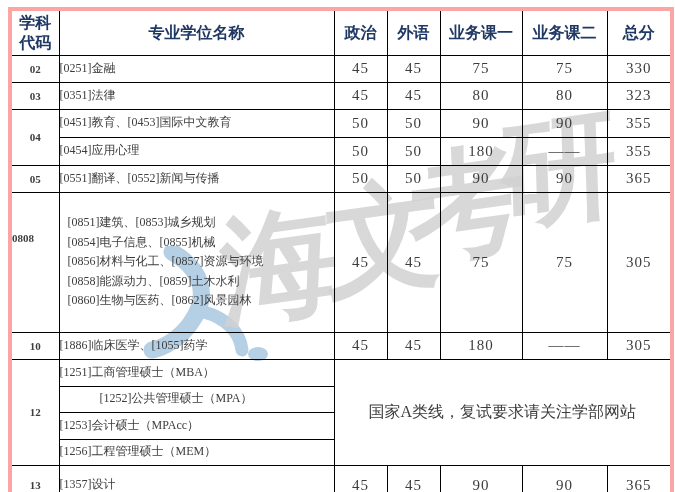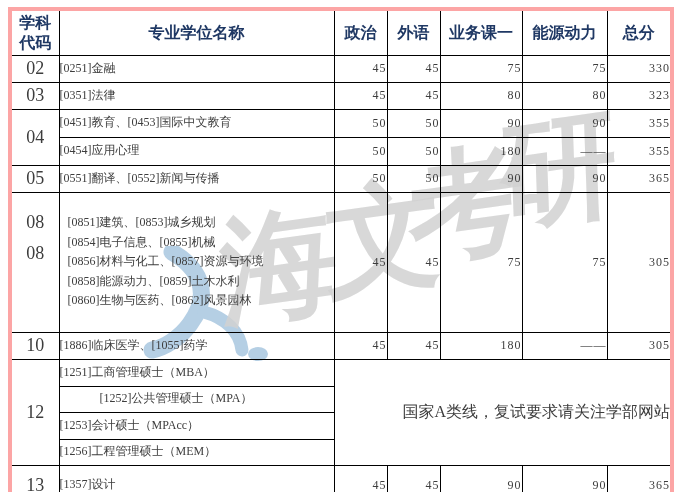--- a/index.html
+++ b/index.html
@@ -30,28 +30,28 @@
   }
   table.score td,table.score th{
     border:1px solid #000;padding:0;overflow:hidden;
     background:transparent;vertical-align:middle;
   }
   table.score{border:4px solid #fca5a5;}
   th.hd{
     color:#1f3864;font-weight:bold;font-size:16px;text-align:center;
     line-height:1.25;padding:2px 1px;
   }
-  td.c-code{text-align:center;font-size:18px;}
+  td.c-code{text-align:center;font-size:11px;font-weight:bold;}
   td.c-name{text-align:left;font-size:12px;padding:2px 8px;line-height:1.3;}
   td.c-name.c-indent{padding-left:40px;}
-  td.c-val{text-align:right;font-size:12px;letter-spacing:1px;}
-  td.c-note{text-align:right;font-size:16px;padding:2px 8px;}
+  td.c-val{text-align:center;font-size:15px;letter-spacing:1px;}
+  td.c-note{text-align:center;font-size:16px;padding:2px 8px;}
   td.c-multi{vertical-align:middle;}
   .prog-line{margin:4px 8px;line-height:1.3;}
-  .code-stack{display:flex;flex-direction:column;align-items:center;gap:10px;transform:translateY(-24px);}
+  .code-stack{display:flex;flex-direction:row;align-items:center;gap:0;transform:translateY(-24px);}
 </style>
 </head>
 <body>
 
 <div class="canvas">
 
   <div class="watermark">
     <svg class="wm-swoosh" width="135" height="120" viewBox="0 0 135 120">
       <path d="M30 6 C58 22 70 48 48 78 C38 92 22 102 10 104" fill="none" stroke="#b5cfe4" stroke-width="17" stroke-linecap="round"></path>
       <path d="M62 66 C84 72 98 86 100 104" fill="none" stroke="#b5cfe4" stroke-width="13" stroke-linecap="round"></path>
@@ -74,21 +74,21 @@
       <col style="width:65px">
     </colgroup>
 
     <tbody>
         <tr style="height:46px">
       <th class="hd">学科代码</th>
       <th class="hd">专业学位名称</th>
       <th class="hd">政治</th>
       <th class="hd">外语</th>
       <th class="hd">业务课一</th>
-      <th class="hd">能源动力</th>
+      <th class="hd">业务课二</th>
       <th class="hd">总分</th>
     </tr>
 
     <tr style="height:27px">
       <td class="c-code">02</td>
       <td class="c-name">[0251]金融</td>
       <td class="c-val">45</td>
       <td class="c-val">45</td>
       <td class="c-val">75</td>
       <td class="c-val">75</td>

